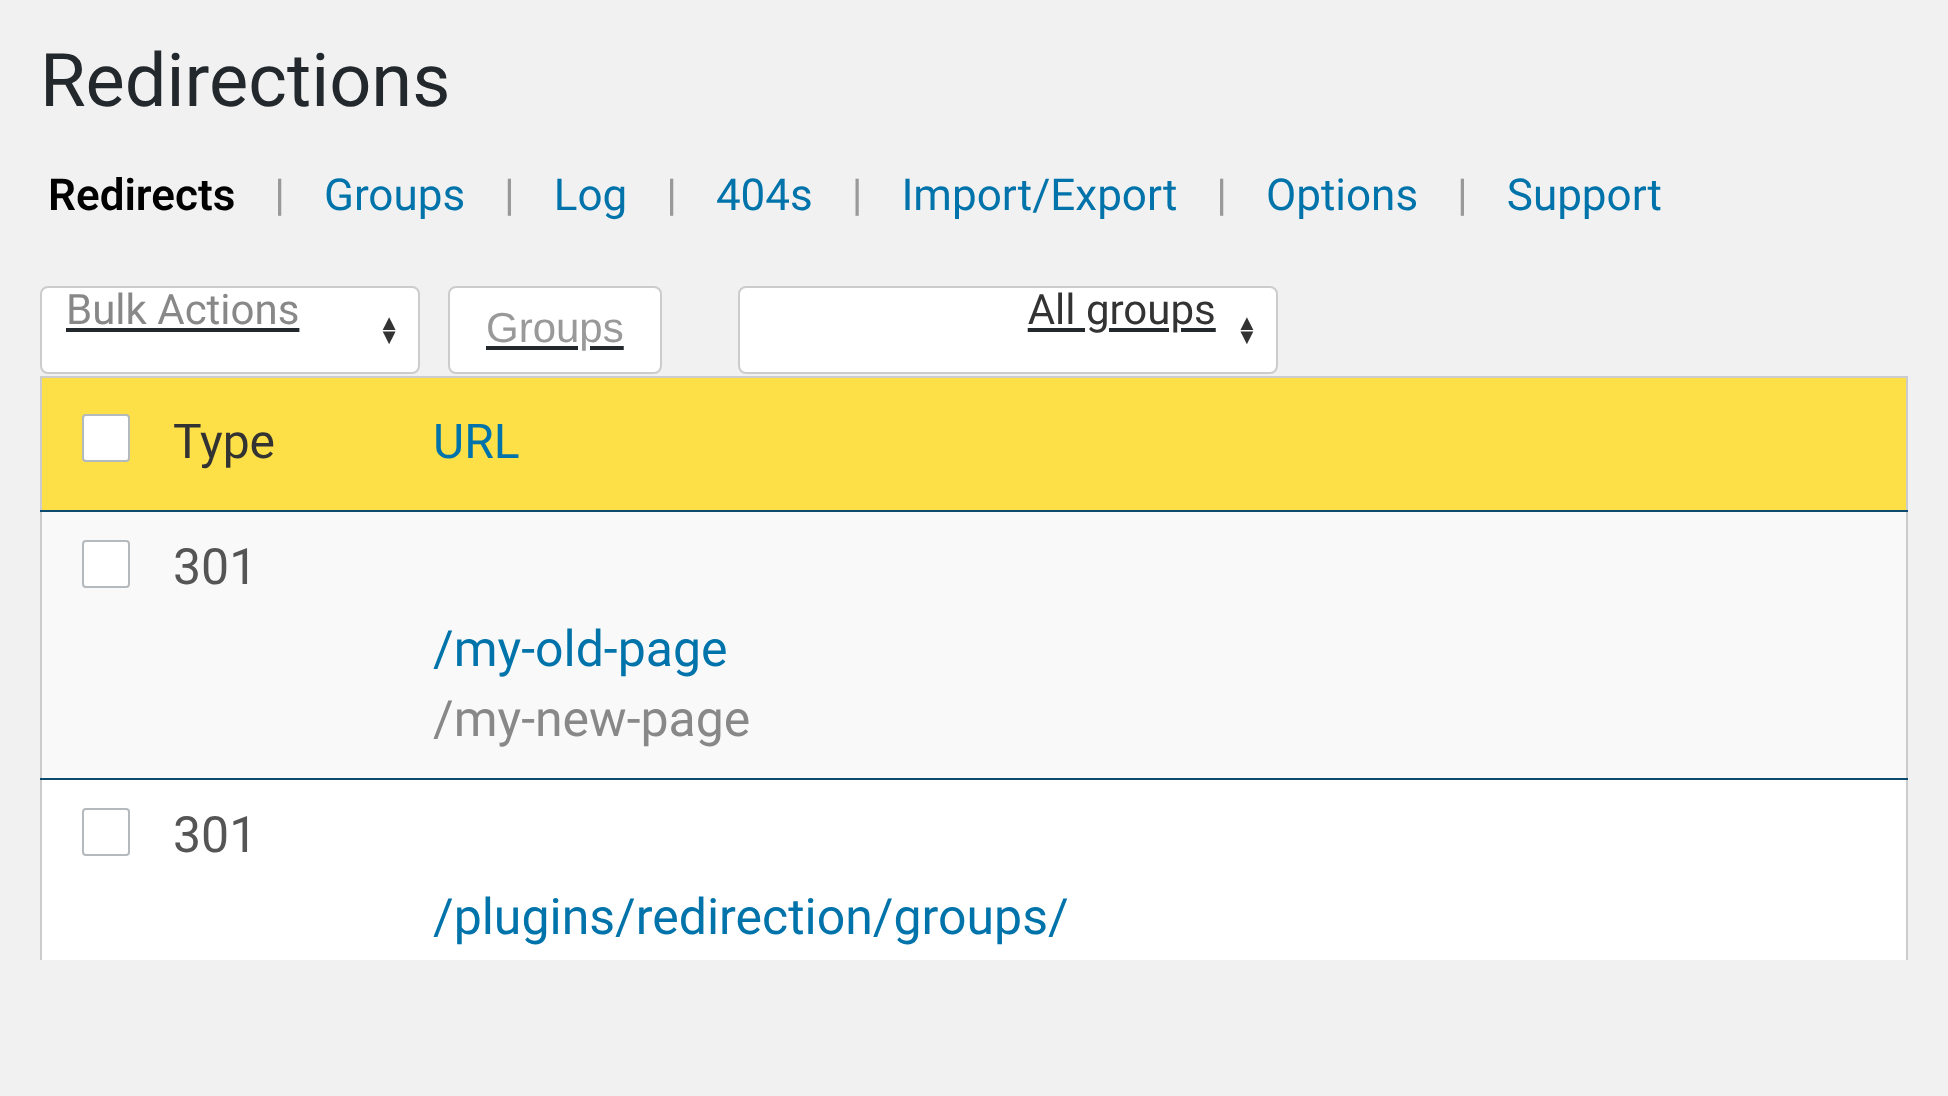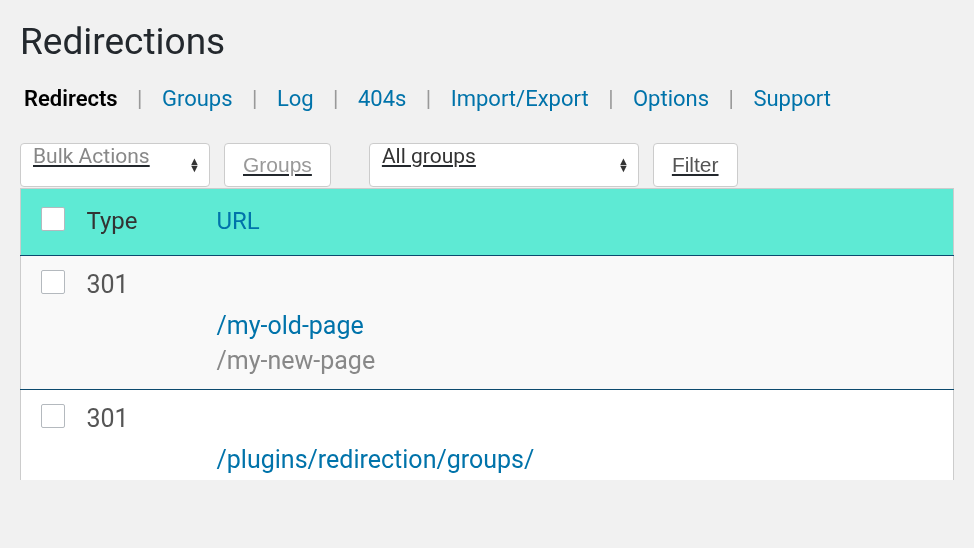--- a/index.html
+++ b/index.html
@@ -79,20 +79,21 @@
       padding: 0 30px 0 12px;
       cursor: pointer;
     }
     .select-bulk {
       width: 190px;
       color: #888;
     }
     .select-groups {
       width: 270px;
       color: #333;
+      text-align: right;
     }
     .btn {
       background: #fff;
       border: 1px solid #ccc;
       border-radius: 4px;
       height: 44px;
       font-size: 21px;
       padding: 0 18px;
       cursor: pointer;
       color: #555;
@@ -102,21 +103,21 @@
     }
     .btn.filter {
       color: #555;
     }
     .spacer-sm {
       width: 10px;
     }
     table.list {
       width: 100%;
       border-collapse: collapse;
-      background: #5eead4;
+      background: #fde047;
       border: 1px solid #ccc;
       border-bottom: none;
     }
     table.list th, table.list td {
       text-align: left;
       padding: 14px 10px;
       vertical-align: top;
     }
     table.list thead th {
       font-weight: 400;
@@ -205,21 +206,20 @@
     </div>
     <button class="btn apply">Groups</button>
     <div class="spacer-sm"></div>
     <div class="select-wrap">
       <div class="select-control select-groups">All groups</div>
       <span class="carets">
           <span>▲</span>
           <span>▼</span>
         </span>
     </div>
-    <button class="btn filter">Filter</button>
   </div>
 
   <table class="list">
     <thead>
       <tr>
         <th class="cb-col">
           <input type="checkbox" style="">
         </th>
         <th class="type-col">Type</th>
         <th class="sortable">URL</th>

